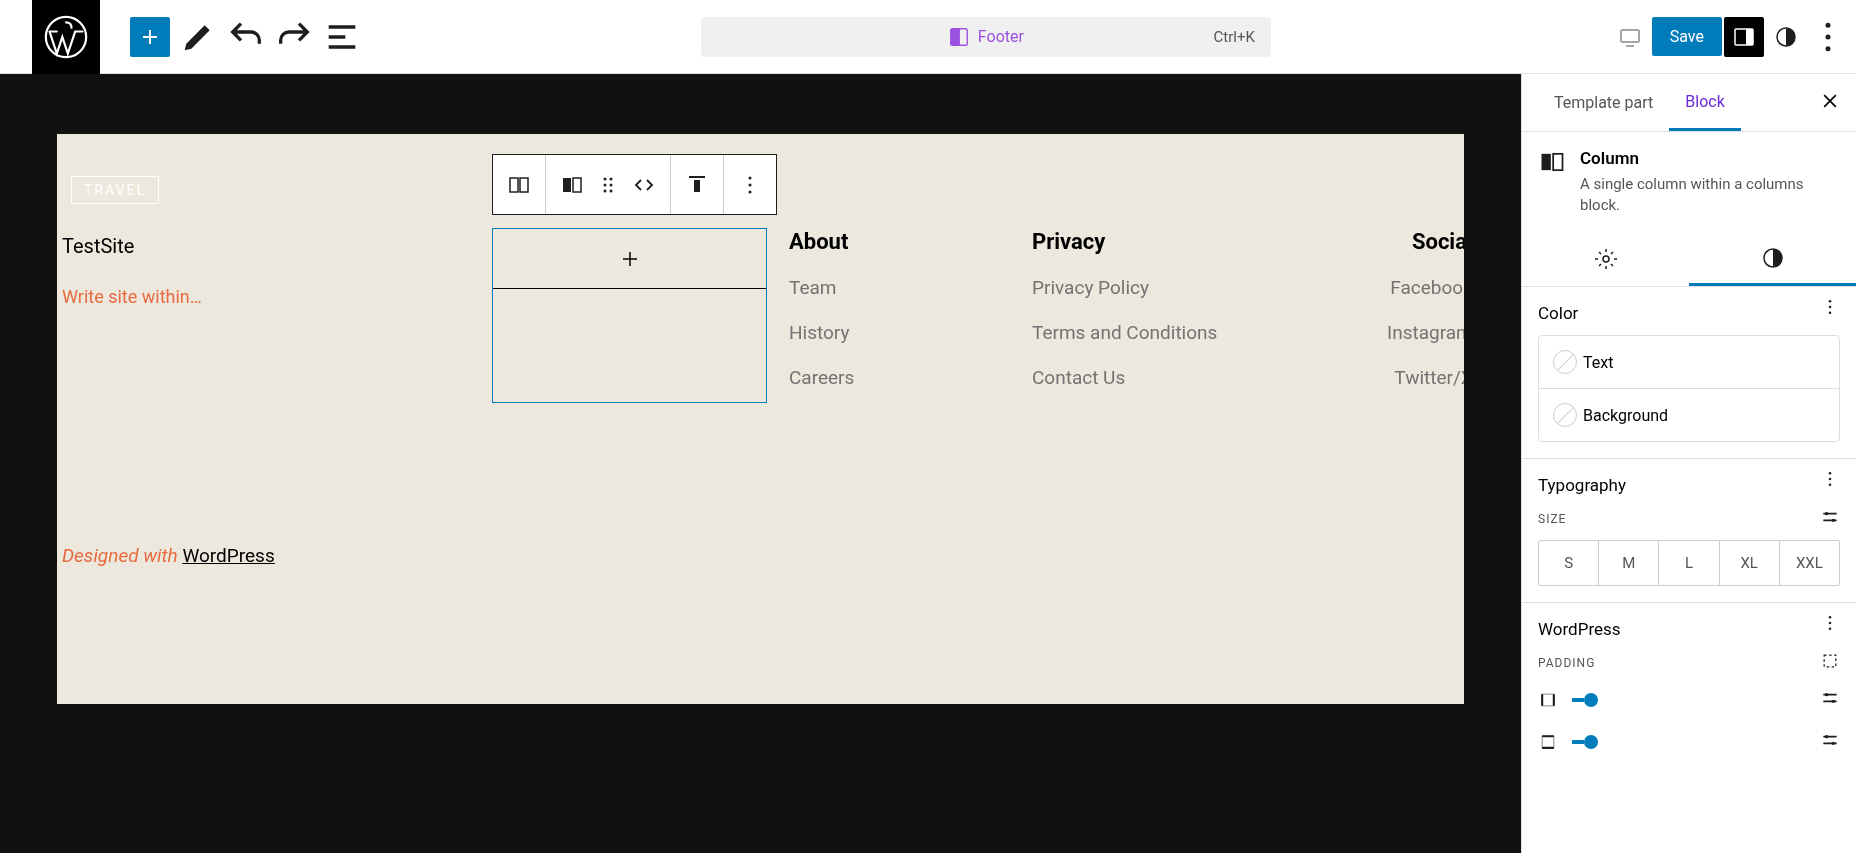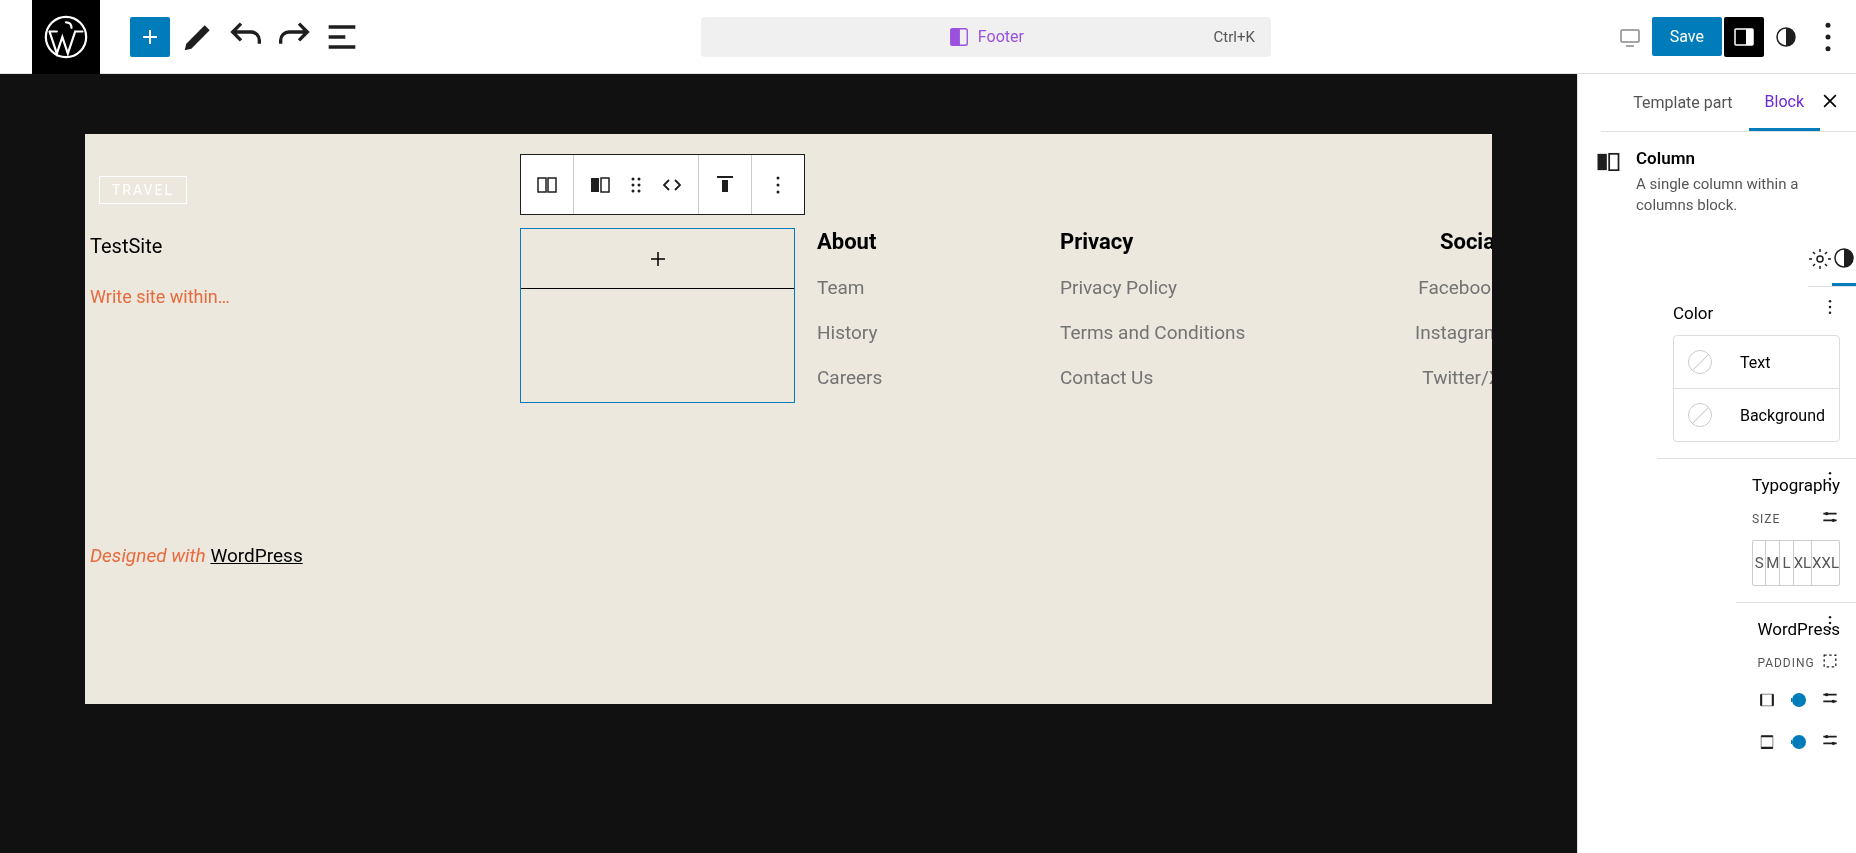--- a/index.html
+++ b/index.html
@@ -53,41 +53,41 @@
 .fcol.privacy { left: 975px; }
 .fcol.social { left: 1330px; text-align: right; }
 .fcol h3 { font-size: 22px; font-weight: 700; color: #000; margin-bottom: 22px; }
 .fcol .link { font-size: 19px; color: #737373; margin-bottom: 22px; cursor: pointer; white-space: nowrap; }
 
 .designed { position: absolute; left: 5px; top: 410px; font-size: 19px; }
 .designed .prefix { color: #e86a3d; font-style: italic; }
 .designed .wp { color: #000; text-decoration: underline; }
 
 
-.sidebar { width: 279px; border-left: 1px solid #e0e0e0; background: #fff; display: flex; flex-direction: column; overflow-y: auto; align-items: flex-end; }
+.sidebar { width: 335px; border-left: 1px solid #e0e0e0; background: #fff; display: flex; flex-direction: column; overflow-y: auto; }
 .sidebar-tabs { display: flex; align-items: center; height: 58px; border-bottom: 1px solid #e0e0e0; padding: 0 16px; position: relative; }
 .sidebar-tab { padding: 0 16px; height: 100%; display: flex; align-items: center; font-size: 16px; cursor: pointer; color: #555; }
 .sidebar-tab.active { color: #6d28d9; border-bottom: 3px solid #007cba; }
 .sidebar-close { margin-left: auto; cursor: pointer; font-size: 24px; color: #000; }
 
 .block-header { padding: 16px; display: flex; gap: 14px; }
 .block-header .icon { width: 28px; height: 28px; flex-shrink: 0; }
 .block-header .title { font-size: 17px; font-weight: 600; }
 .block-header .desc { font-size: 15px; color: #555; margin-top: 6px; line-height: 1.4; }
 
 .sub-tabs { display: flex; border-bottom: 1px solid #e0e0e0; }
 .sub-tab { flex: 1; height: 54px; display: flex; align-items: center; justify-content: center; cursor: pointer; }
 .sub-tab.active { border-bottom: 3px solid #007cba; }
 
 .panel { padding: 16px; border-bottom: 1px solid #e0e0e0; position: relative; }
 .panel-title { font-size: 17px; font-weight: 400; margin-bottom: 12px; }
 .panel-opts { position: absolute; right: 16px; top: 10px; cursor: pointer; }
 
 .color-rows { border: 1px solid #ddd; border-radius: 4px; }
-.color-row { display: flex; align-items: center; gap: 28px; padding: 14px; cursor: pointer; font-size: 16px; }
+.color-row { display: flex; align-items: center; gap: 6px; padding: 14px; cursor: pointer; font-size: 16px; }
 .color-row + .color-row { border-top: 1px solid #ddd; }
 .swatch { width: 24px; height: 24px; border-radius: 50%; border: 1px solid #ccc; position: relative; overflow: hidden; }
 .swatch::after { content: ''; position: absolute; width: 140%; height: 1px; background: #ccc; top: 50%; left: -20%; transform: rotate(-45deg); }
 
 .size-label { font-size: 12px; letter-spacing: 1px; text-transform: uppercase; color: #555; margin-bottom: 10px; margin-top: 8px; display: flex; justify-content: space-between; align-items: center; }
 .size-buttons { display: flex; border: 1px solid #ccc; border-radius: 2px; }
 .size-btn { flex: 1; height: 44px; display: flex; align-items: center; justify-content: center; font-size: 15px; cursor: pointer; color: #555; }
 .size-btn + .size-btn { border-left: 1px solid #ccc; }
 
 .padding-label { font-size: 12px; letter-spacing: 1px; text-transform: uppercase; color: #555; margin-bottom: 14px; margin-top: 8px; display: flex; justify-content: space-between; align-items: center; }

